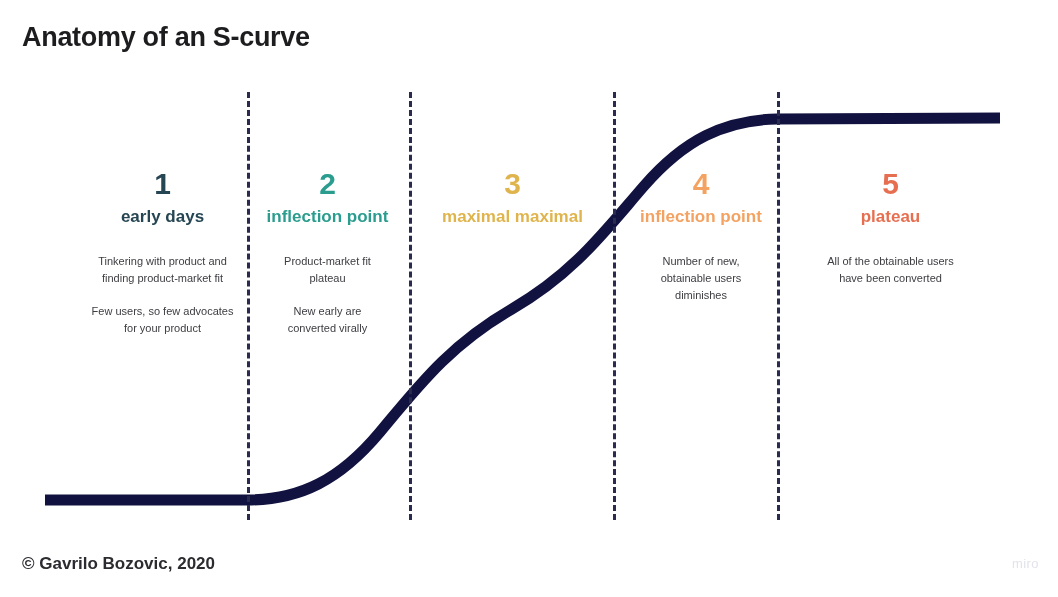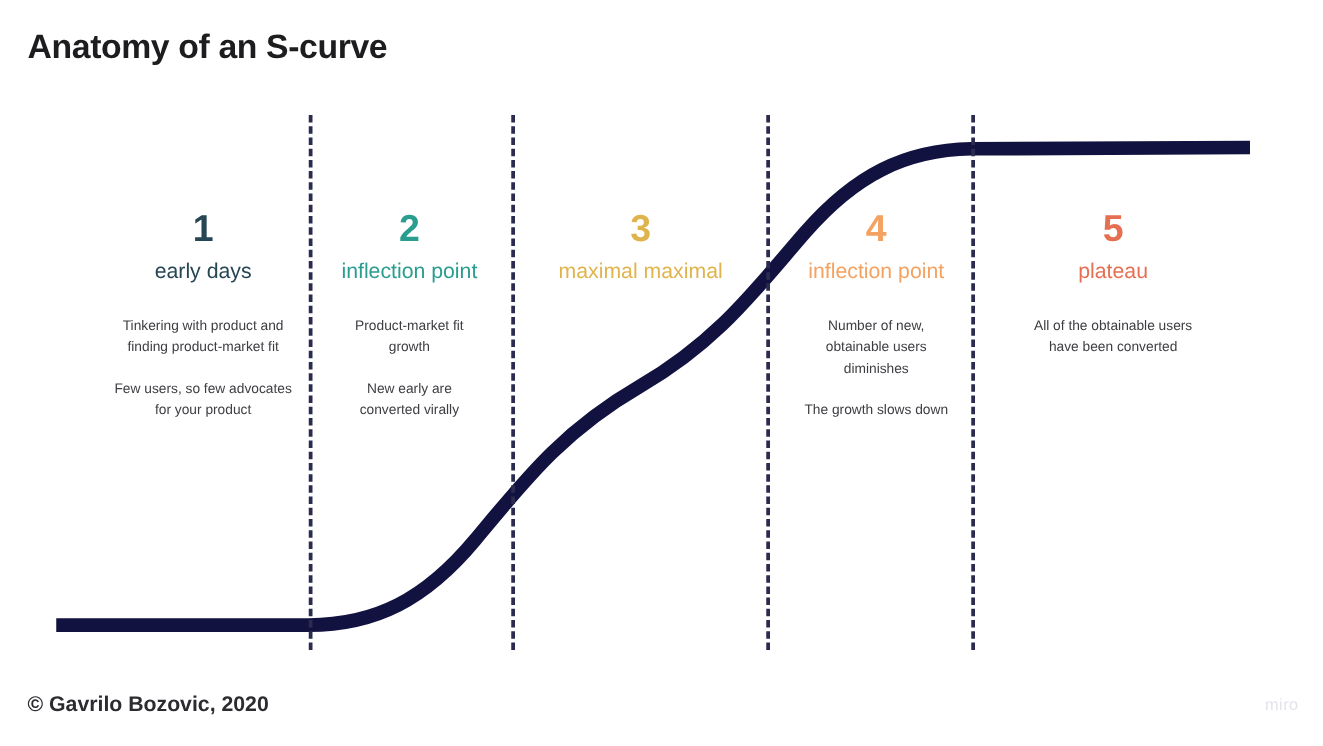--- a/index.html
+++ b/index.html
@@ -52,21 +52,21 @@
     text-align: center;
     box-sizing: border-box;
   }
   .stage-num {
     font-size: 30px;
     font-weight: bold;
     line-height: 1.05;
   }
   .stage-name {
     font-size: 17px;
-    font-weight: normal;
+    font-weight: bold;
     line-height: 1.28;
     margin-top: 6px;
   }
   .stage-body {
     margin-top: 26px;
     font-size: 11px;
     line-height: 1.55;
     color: #3d3d42;
     font-weight: normal;
   }
@@ -124,36 +124,35 @@
     <div class="stage-body">
       <p>Tinkering with product and finding product-market fit</p>
       <p>Few users, so few advocates for your product</p>
     </div>
   </div>
 
   <div class="stage" style="left:256px; top:168px; width:143px;">
     <div class="stage-num" style="color:#2a9d8f">2</div>
     <div class="stage-name" style="color:#2a9d8f">inflection point</div>
     <div class="stage-body">
-      <p>Product-market fit growth</p>
+      <p>Product-market fit plateau</p>
       <p>New early are converted virally</p>
     </div>
   </div>
 
   <div class="stage" style="left:425px; top:168px; width:175px;">
     <div class="stage-num" style="color:#e0b44c">3</div>
     <div class="stage-name" style="color:#e0b44c">maximal maximal</div>
   </div>
 
   <div class="stage" style="left:622px; top:168px; width:158px;">
     <div class="stage-num" style="color:#f4a261">4</div>
     <div class="stage-name" style="color:#f4a261">inflection point</div>
     <div class="stage-body">
       <p>Number of new, obtainable users diminishes</p>
-      <p>The growth slows down</p>
     </div>
   </div>
 
   <div class="stage" style="left:808px; top:168px; width:165px;">
     <div class="stage-num" style="color:#e76f51">5</div>
     <div class="stage-name" style="color:#e76f51">plateau</div>
     <div class="stage-body">
       <p>All of the obtainable users have been converted</p>
     </div>
   </div>

